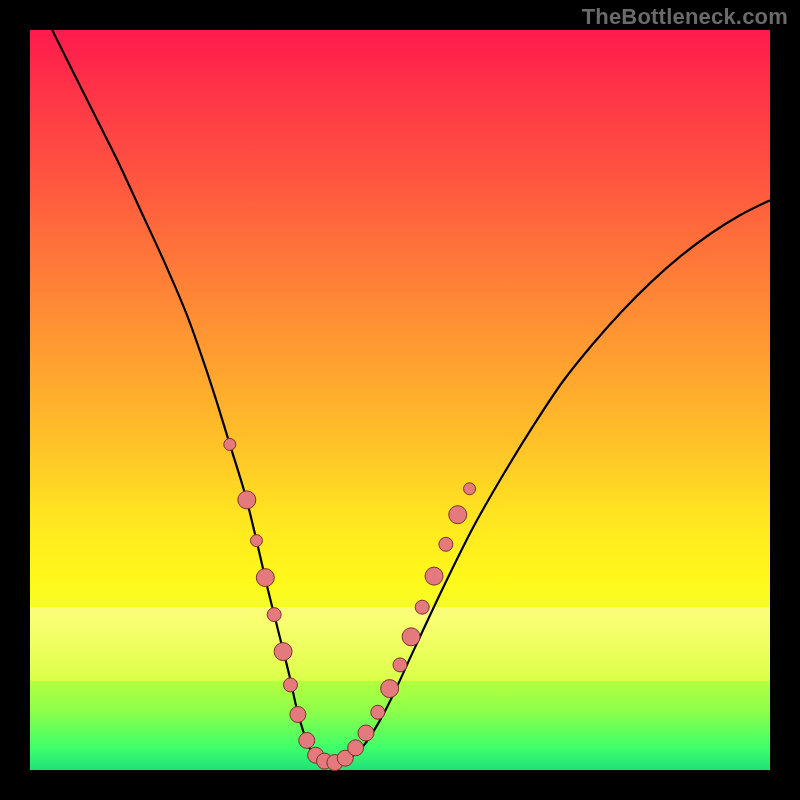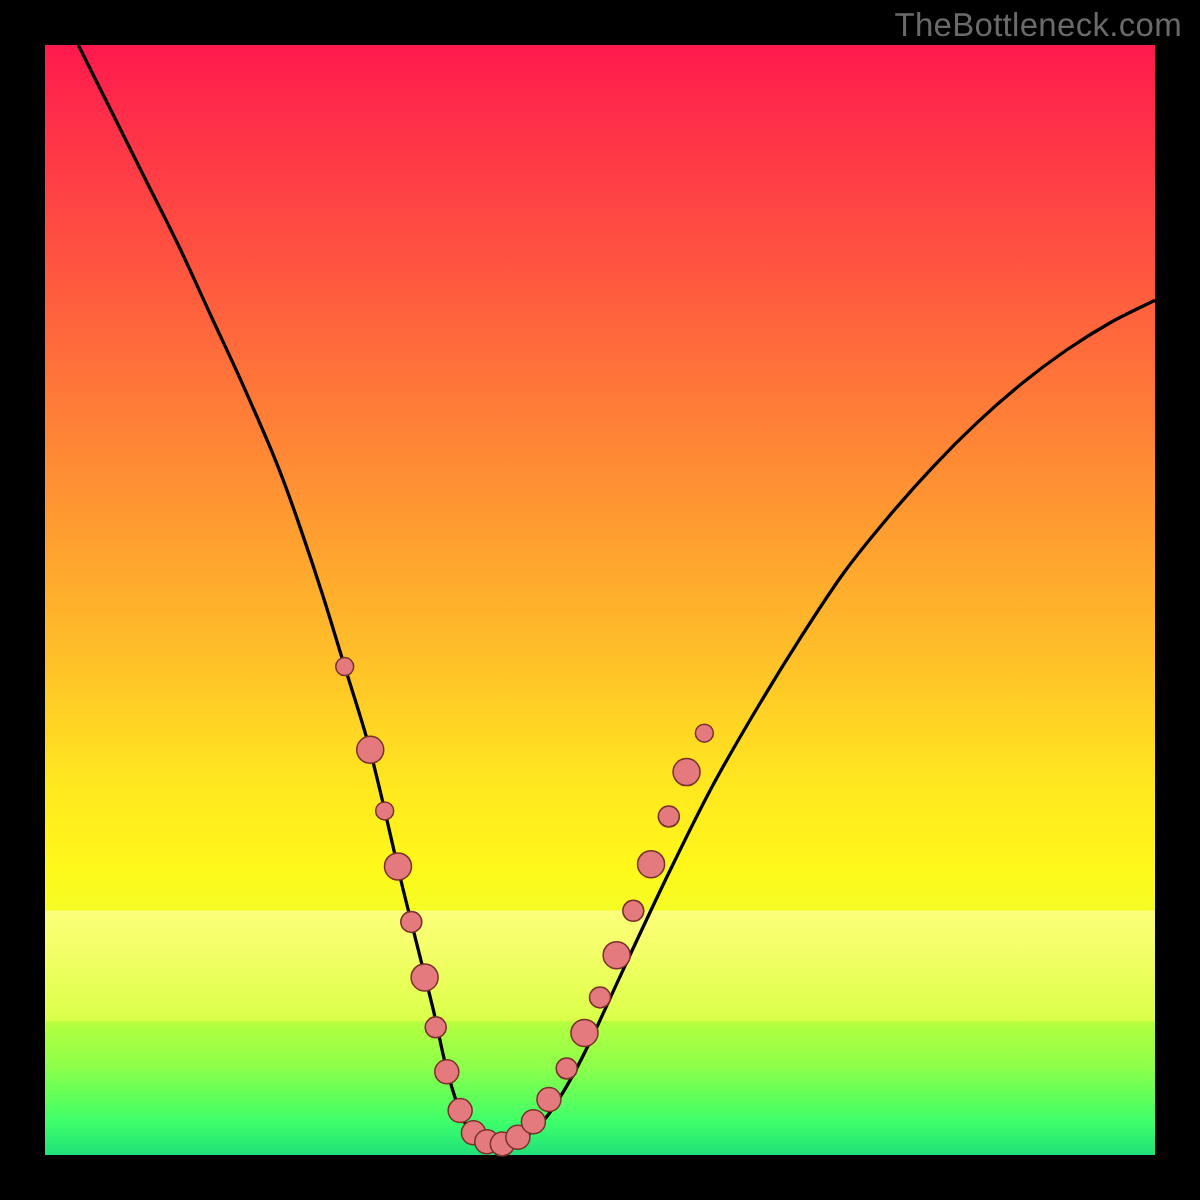--- a/index.html
+++ b/index.html
@@ -50,21 +50,21 @@
     opacity: 0.55;
     pointer-events: none;
   }
   .watermark {
     position: absolute;
     top: 4px;
     right: 12px;
     color: #6a6a6a;
     font-size: 22px;
     letter-spacing: 0.2px;
-    font-weight: 400;
+    font-weight: 700;
   }
   svg.overlay {
     position: absolute;
     left: 30px;
     top: 30px;
     width: 740px;
     height: 740px;
     overflow: visible;
   }
 </style>

